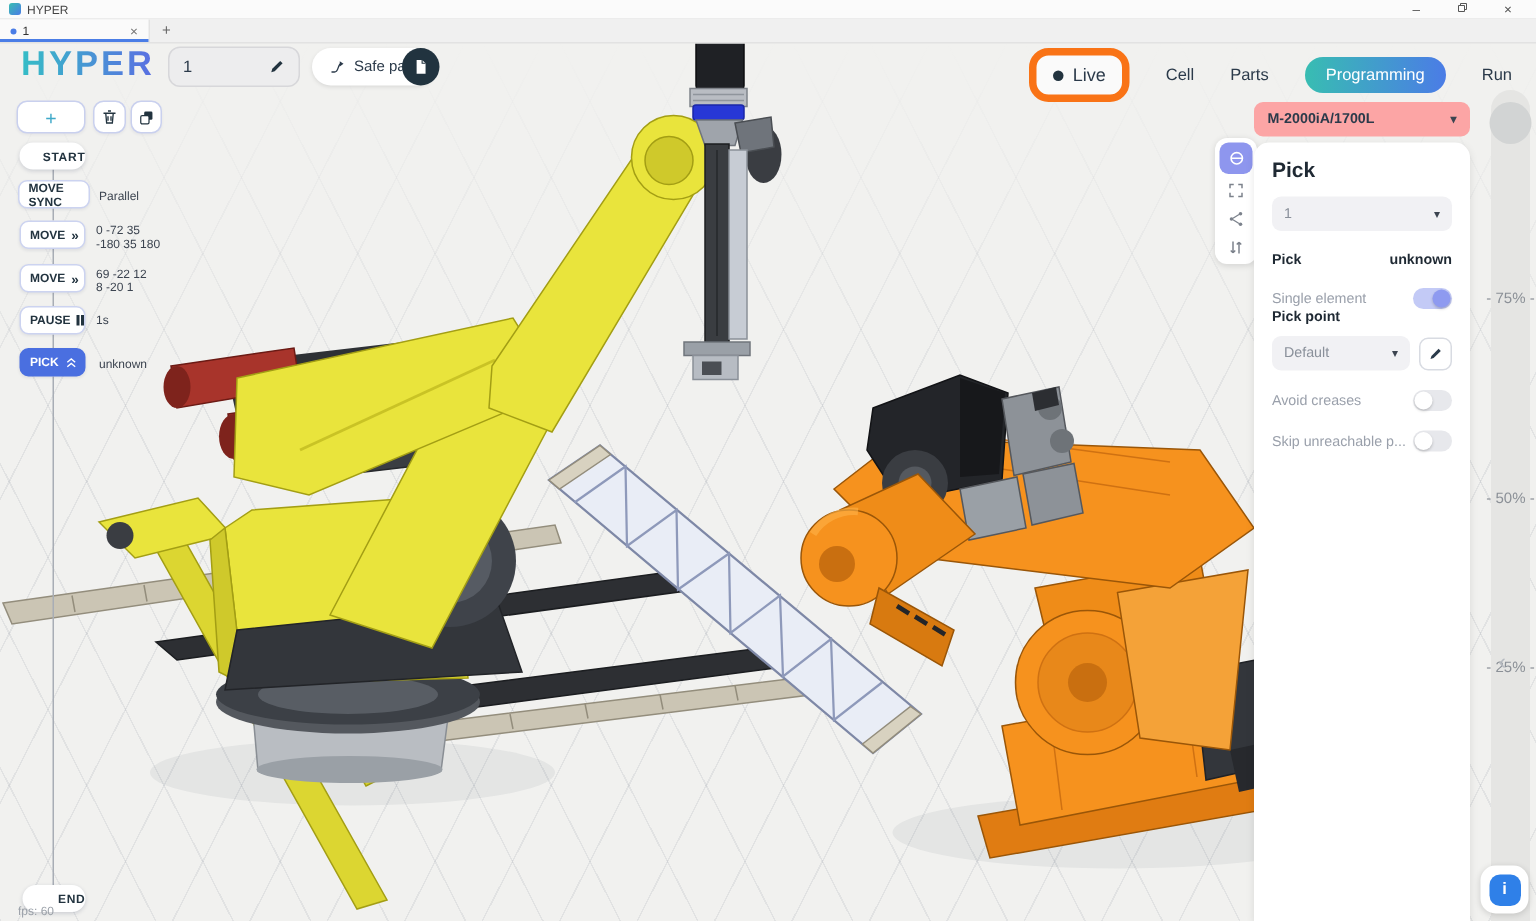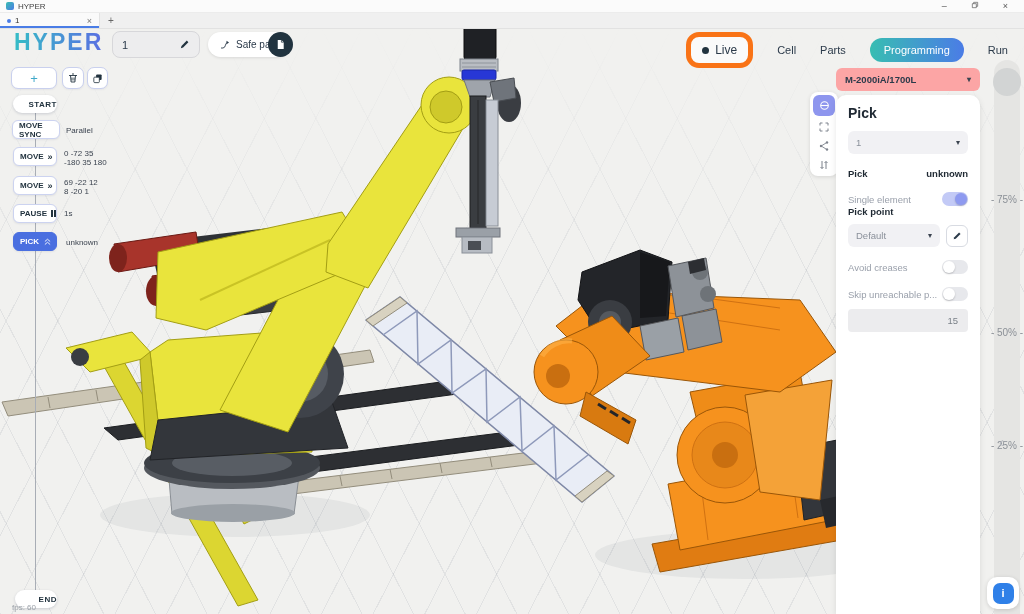--- a/index.html
+++ b/index.html
@@ -444,23 +444,20 @@
         <span class="knob"></span>
       </span>
   </div>
   <div class="trow">
     <span class="lbl">Skip unreachable p...</span>
     <span class="toggle">
         <span class="knob"></span>
       </span>
   </div>
 
-  <div class="num-input">
-    <span>15</span>
-  </div>
 </div>
 
 <div class="zoom-track"></div>
 <div class="zoom-knob"></div>
 <div class="zoom-label" style="top:194px">75%</div>
 <div class="zoom-label" style="top:327px">50%</div>
 <div class="zoom-label" style="top:440px">25%</div>
 <div class="panel-chevron">‹</div>
 <div class="info-wrap">
   <div class="info-btn">i</div>

